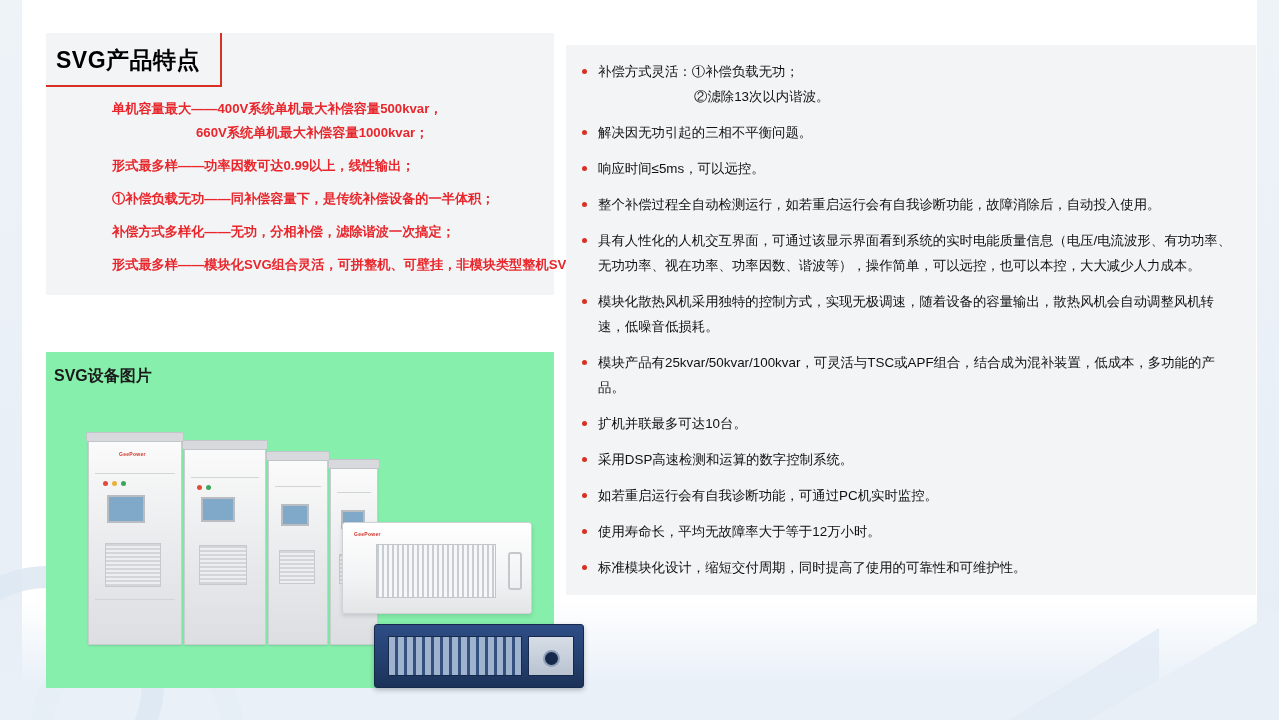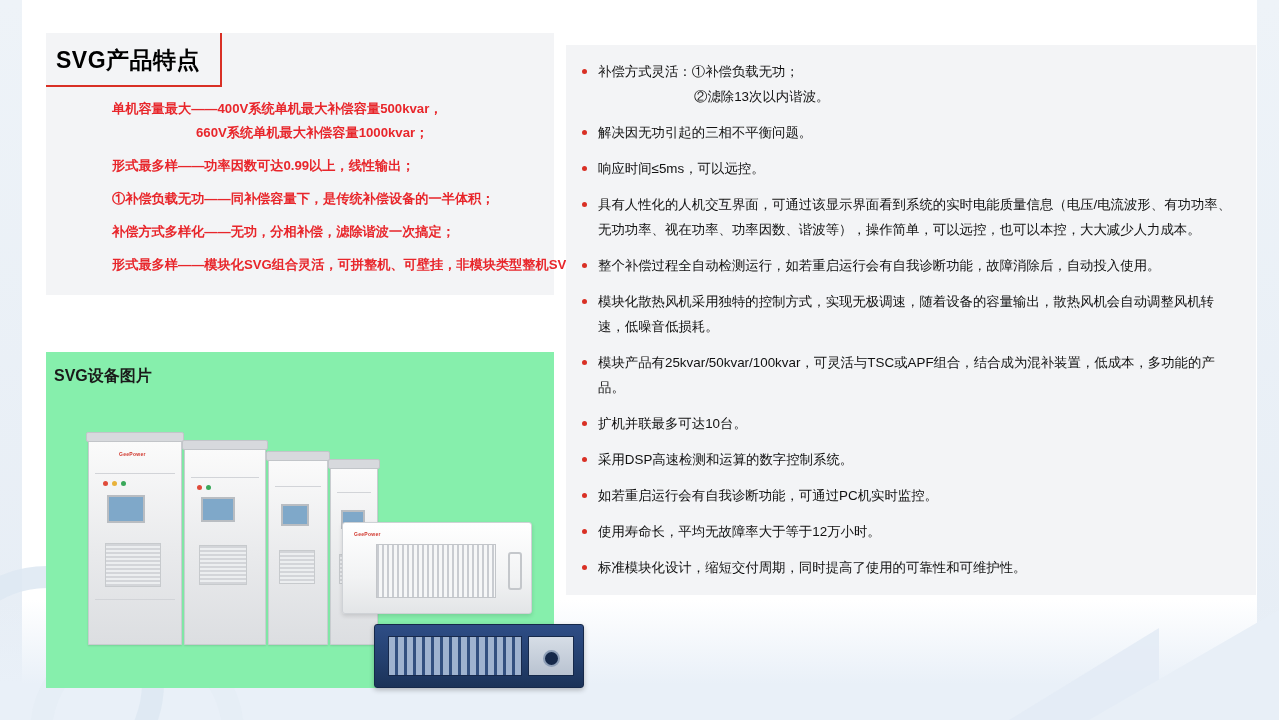--- a/index.html
+++ b/index.html
@@ -394,22 +394,22 @@
 </div>
 
 <div class="right-col">
   <ul class="bullets">
     <li>
       <span>补偿方式灵活：①补偿负载无功；</span>
       <span class="sub-line">②滤除13次以内谐波。</span>
     </li>
     <li>解决因无功引起的三相不平衡问题。</li>
     <li>响应时间≤5ms，可以远控。</li>
+    <li>整个补偿过程全自动检测运行，如若重启运行会有自我诊断功能，故障消除后，自动投入使用。</li>
     <li>具有人性化的人机交互界面，可通过该显示界面看到系统的实时电能质量信息（电压/电流波形、有功功率、无功功率、视在功率、功率因数、谐波等），操作简单，可以远控，也可以本控，大大减少人力成本。</li>
-    <li>整个补偿过程全自动检测运行，如若重启运行会有自我诊断功能，故障消除后，自动投入使用。</li>
     <li>模块化散热风机采用独特的控制方式，实现无极调速，随着设备的容量输出，散热风机会自动调整风机转速，低噪音低损耗。</li>
     <li>模块产品有25kvar/50kvar/100kvar，可灵活与TSC或APF组合，结合成为混补装置，低成本，多功能的产品。</li>
     <li>扩机并联最多可达10台。</li>
     <li>采用DSP高速检测和运算的数字控制系统。</li>
     <li>如若重启运行会有自我诊断功能，可通过PC机实时监控。</li>
     <li>使用寿命长，平均无故障率大于等于12万小时。</li>
     <li>标准模块化设计，缩短交付周期，同时提高了使用的可靠性和可维护性。</li>
   </ul>
 </div>
 

